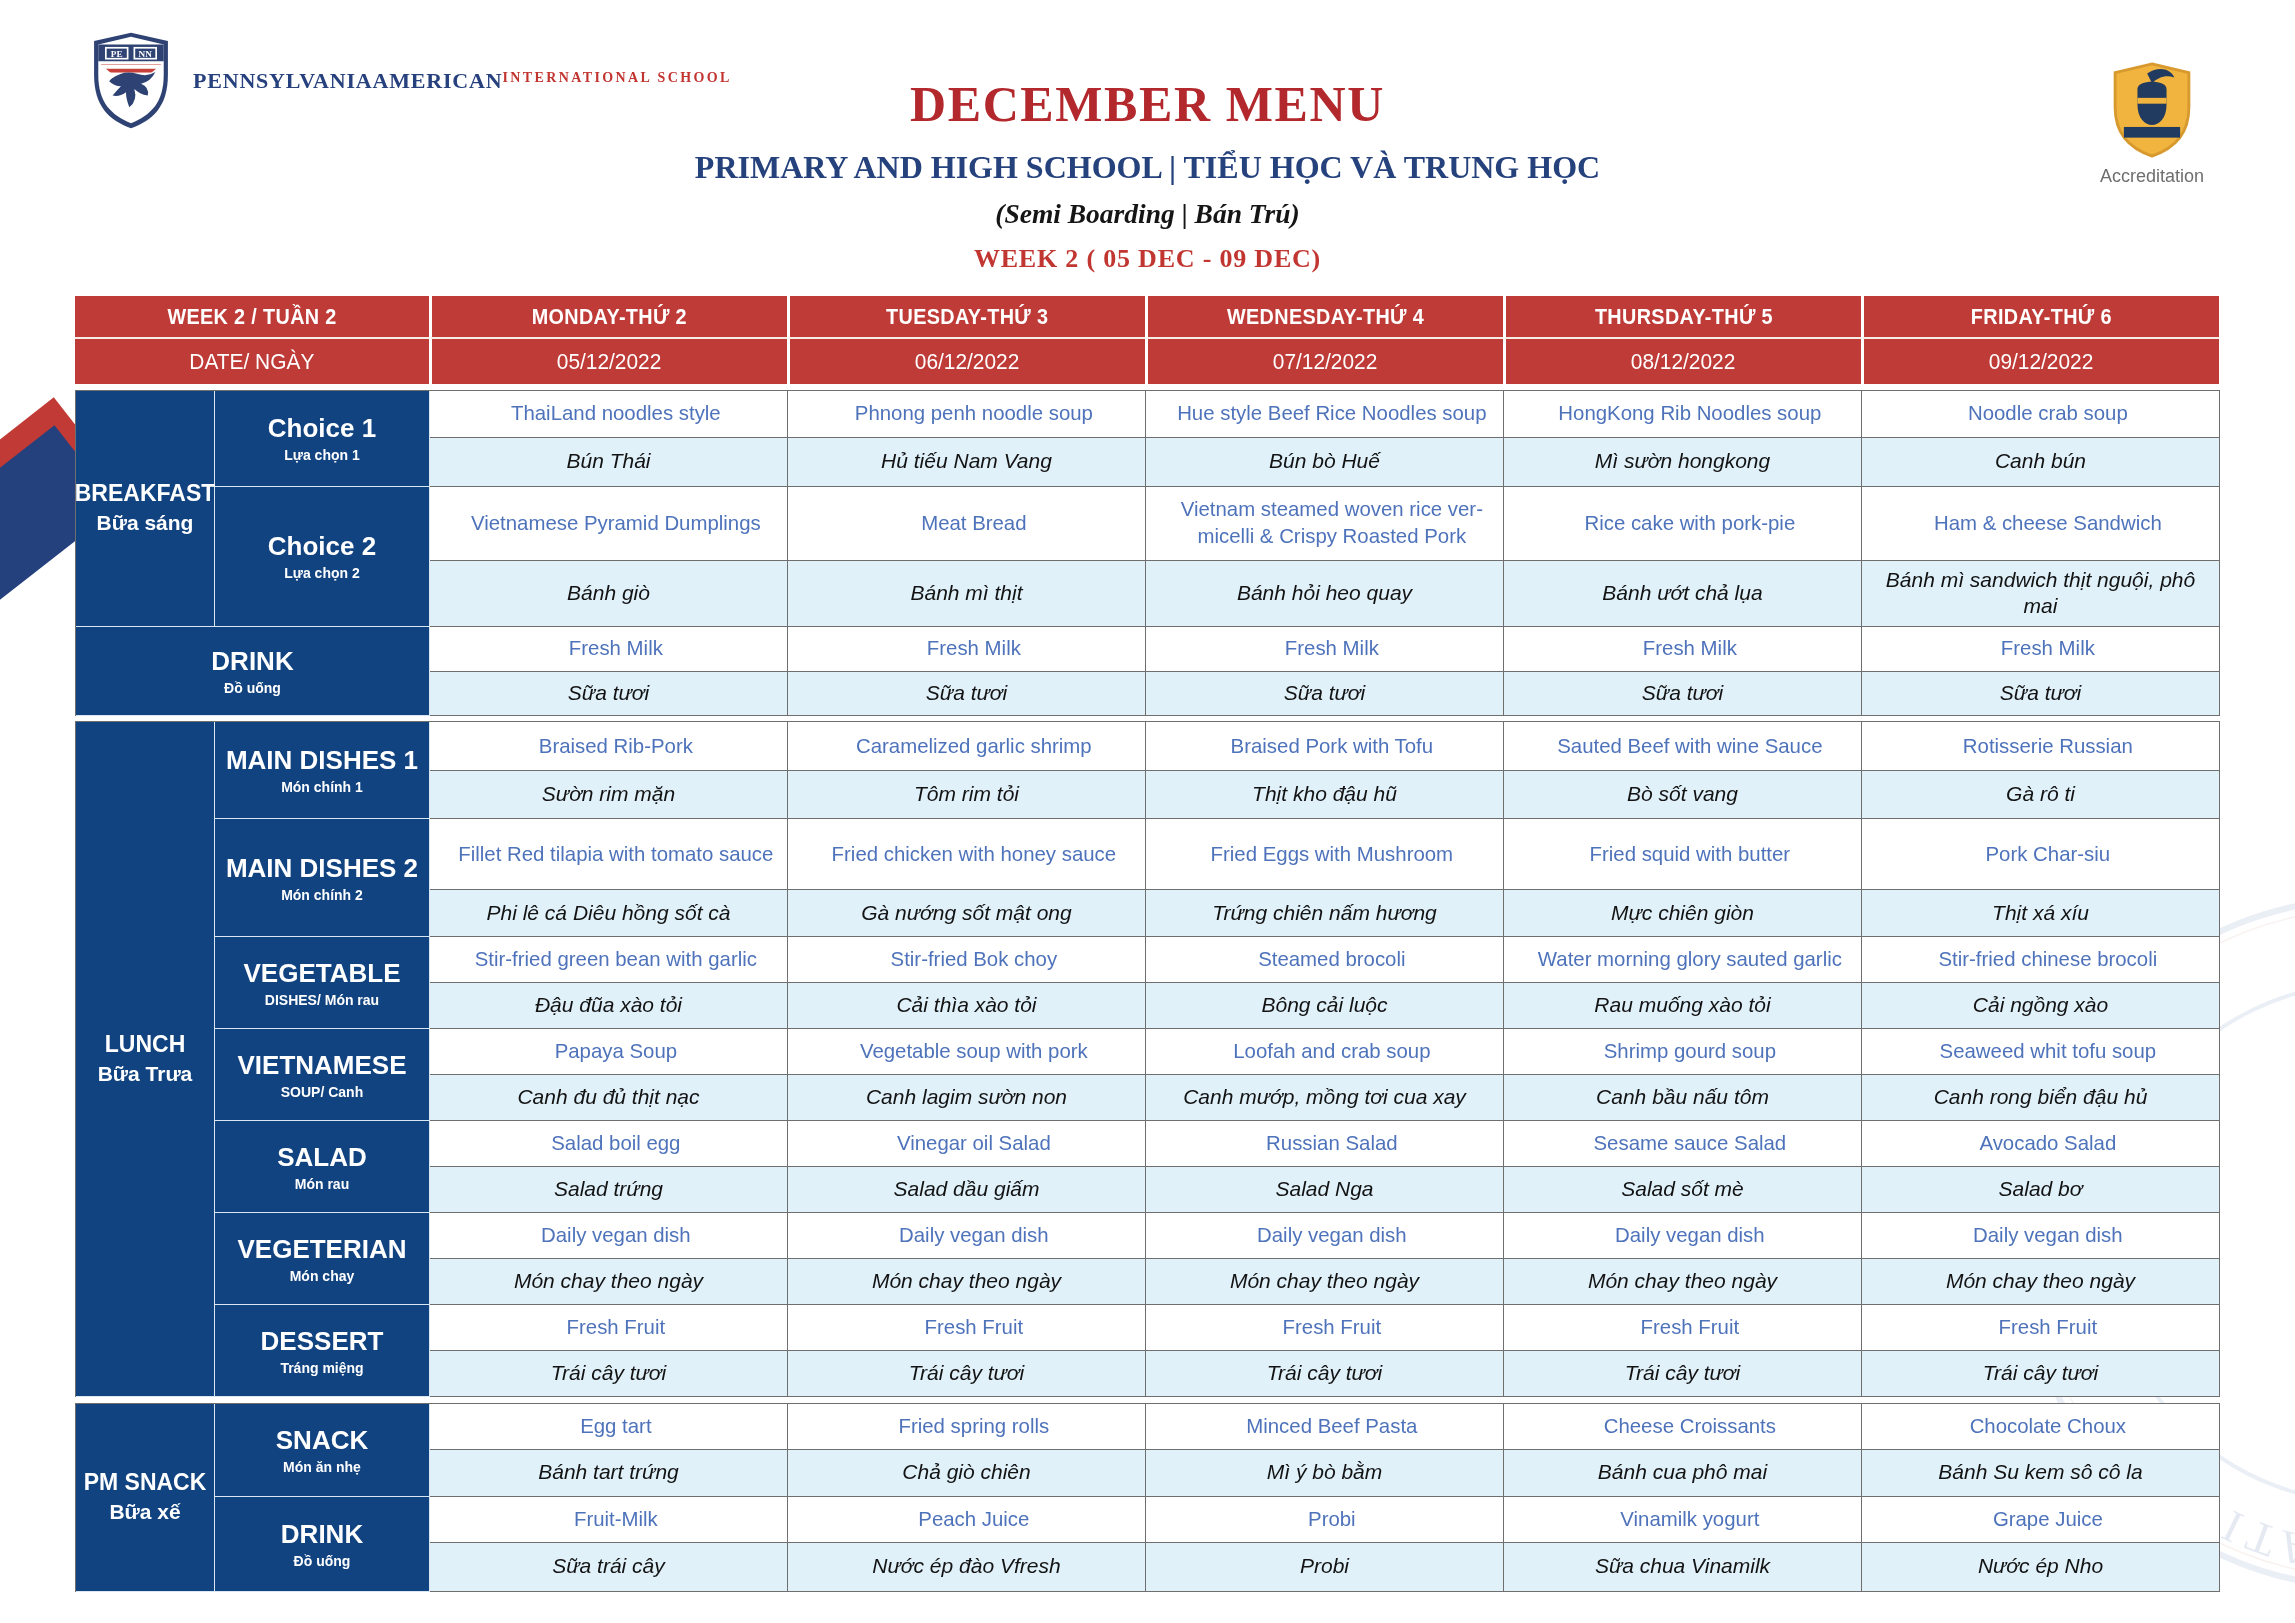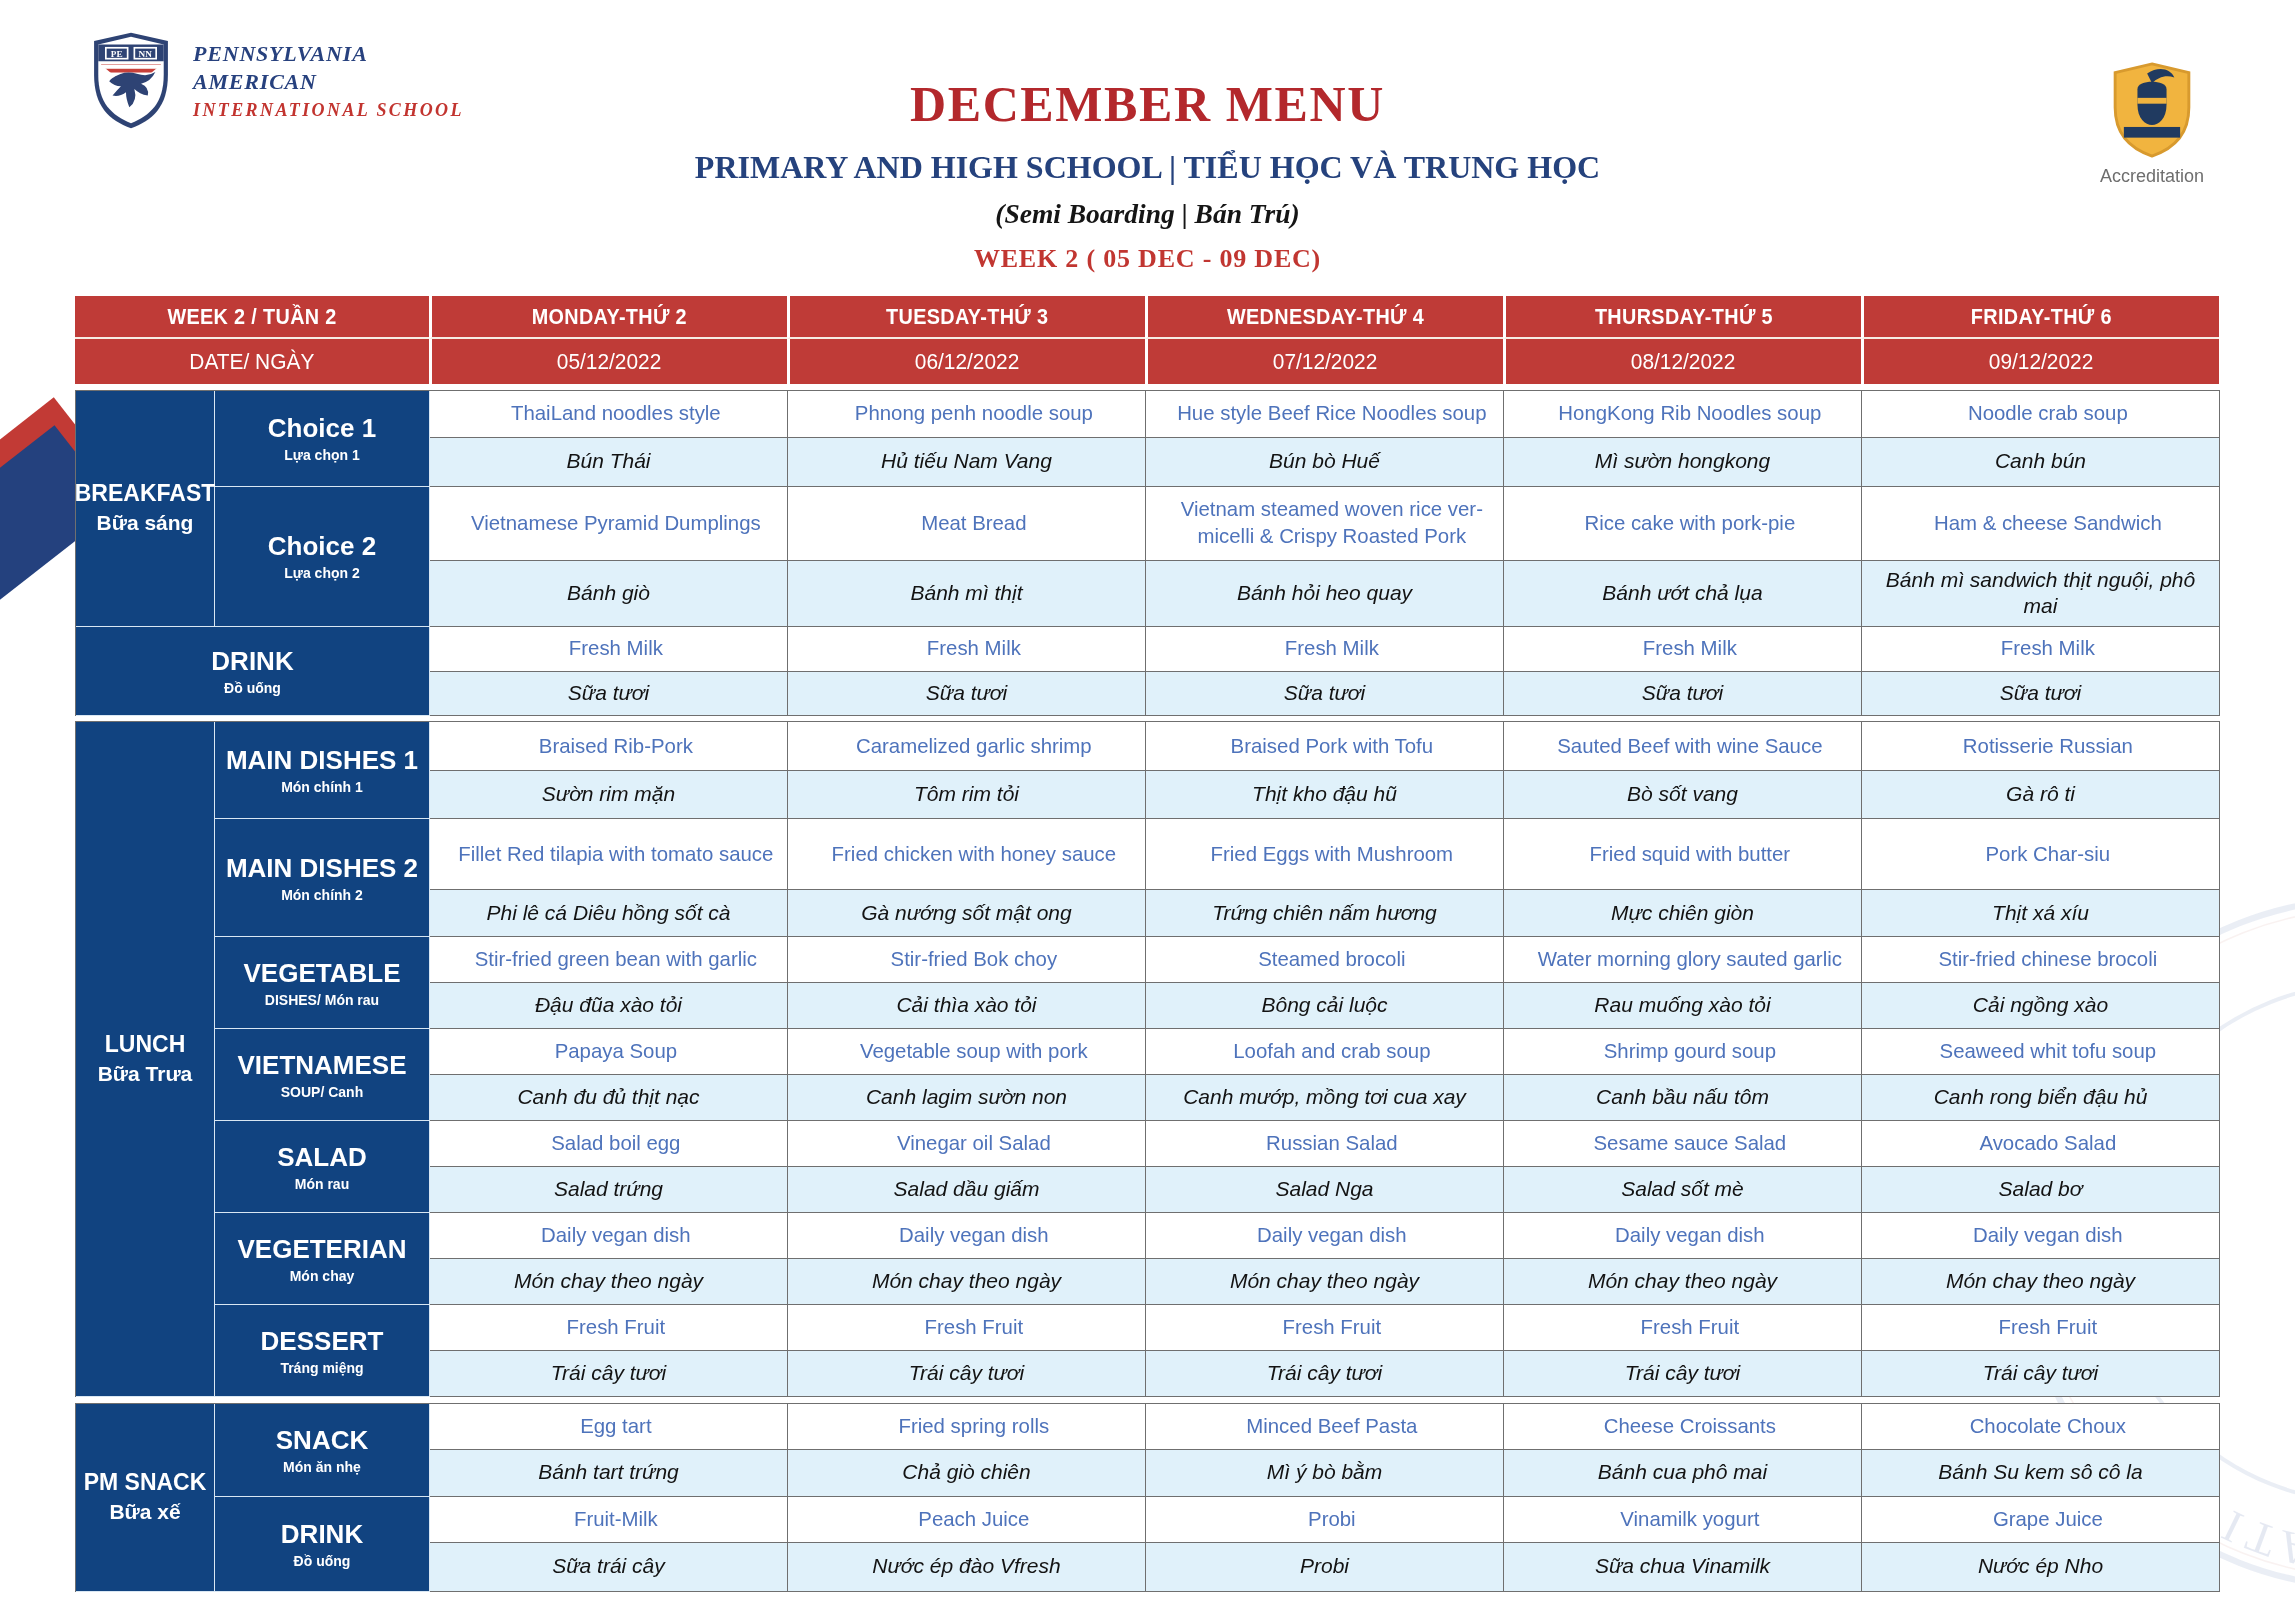--- a/index.html
+++ b/index.html
@@ -6,23 +6,23 @@
   html,body { width:2295px; height:1623px; }
   body {
     position: relative;
     overflow: hidden;
     background: #ffffff;
     font-family: "Liberation Sans", sans-serif;
   }
   
   .brand { position:absolute; left:88px; top:31px; display:flex; align-items:center; gap:19px; z-index:3; }
   .brand svg { display:block; }
-  .brand-lines { display:flex; flex-direction:column;font-style:italic; }
+  .brand-lines { display:flex; flex-direction:row; }
   .brand-l1 { font-family:"Liberation Serif", serif; font-weight:700; color:#27417E; font-size:22px; letter-spacing:0.8px; line-height:28px; }
-  .brand-l3 { font-family:"Liberation Serif", serif; font-weight:600; color:#C2342F; font-size:18px; letter-spacing:2.4px; margin-top:3.1px; }
+  .brand-l3 { font-family:"Liberation Serif", serif; font-weight:600; color:#C2342F; font-size:14px; letter-spacing:2.4px; margin-top:3.1px; }
   
   .titleblock { position:absolute; top:75px; left:0; right:0; text-align:center; z-index:3; }
   .title-main { font-family:"Liberation Serif", serif; font-weight:700; color:#B3282C; font-size:50px; letter-spacing:1.6px; }
   .title-sub  { font-family:"Liberation Serif", serif; font-weight:700; color:#25427D; font-size:32px; margin-top:15.7px; }
   .title-board{ font-family:"Liberation Serif", serif; font-style:italic; font-weight:700; color:#151515; font-size:27.5px; margin-top:12.6px; }
   .title-week { font-family:"Liberation Serif", serif; font-weight:700; color:#C13631; font-size:26px; letter-spacing:0.8px; margin-top:14px; }
   
   .accred { position:absolute; right:91px; top:61px; display:flex; flex-direction:column; align-items:center; gap:7.9px; z-index:3; }
   .accred-label { color:#6e6e6e; font-size:18px; }
   

